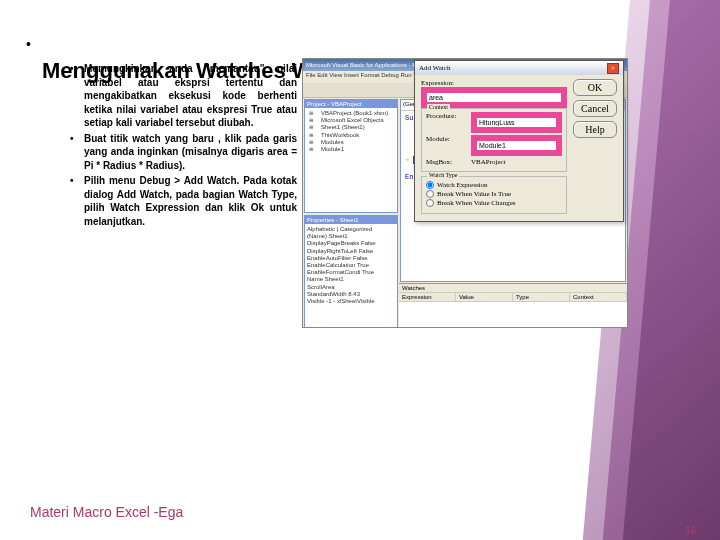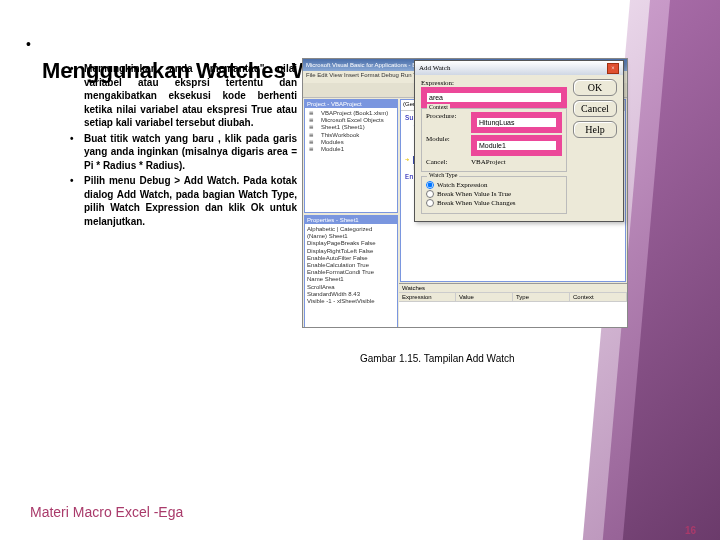--- a/index.html
+++ b/index.html
@@ -278,21 +278,21 @@
           <span class="gl">Context</span>
           <div style="display:flex;gap:3px;margin-bottom:2px;">
             <span style="width:42px">Procedure:</span>
             <input class="inp" style="flex: 1 1 0%;" value="HitungLuas">
           </div>
           <div style="display:flex;gap:3px;margin-bottom:2px;">
             <span style="width:42px">Module:</span>
             <input class="inp" style="flex: 1 1 0%;" value="Module1">
           </div>
           <div style="display:flex;gap:3px;">
-            <span style="width:42px">Cancel:</span>
+            <span style="width:42px">MsgBox:</span>
             <span>VBAProject</span>
           </div>
         </div>
         <div class="grp">
           <span class="gl">Watch Type</span>
           <label>
               <input type="radio" checked="" style="">
               <span>Watch Expression</span>
             </label>
           <label>
@@ -306,17 +306,16 @@
         </div>
       </div>
       <div class="col2">
         <div class="btn">OK</div>
         <div class="btn">Cancel</div>
         <div class="btn">Help</div>
       </div>
     </div>
   </div>
 
-  <div class="caption">Gambar 1.15. Tampilan Add Watch</div>
 
   <div class="footer-left">Materi Macro Excel -Ega</div>
   <div class="footer-right">16</div>
 </div>
 
 </body></html>

